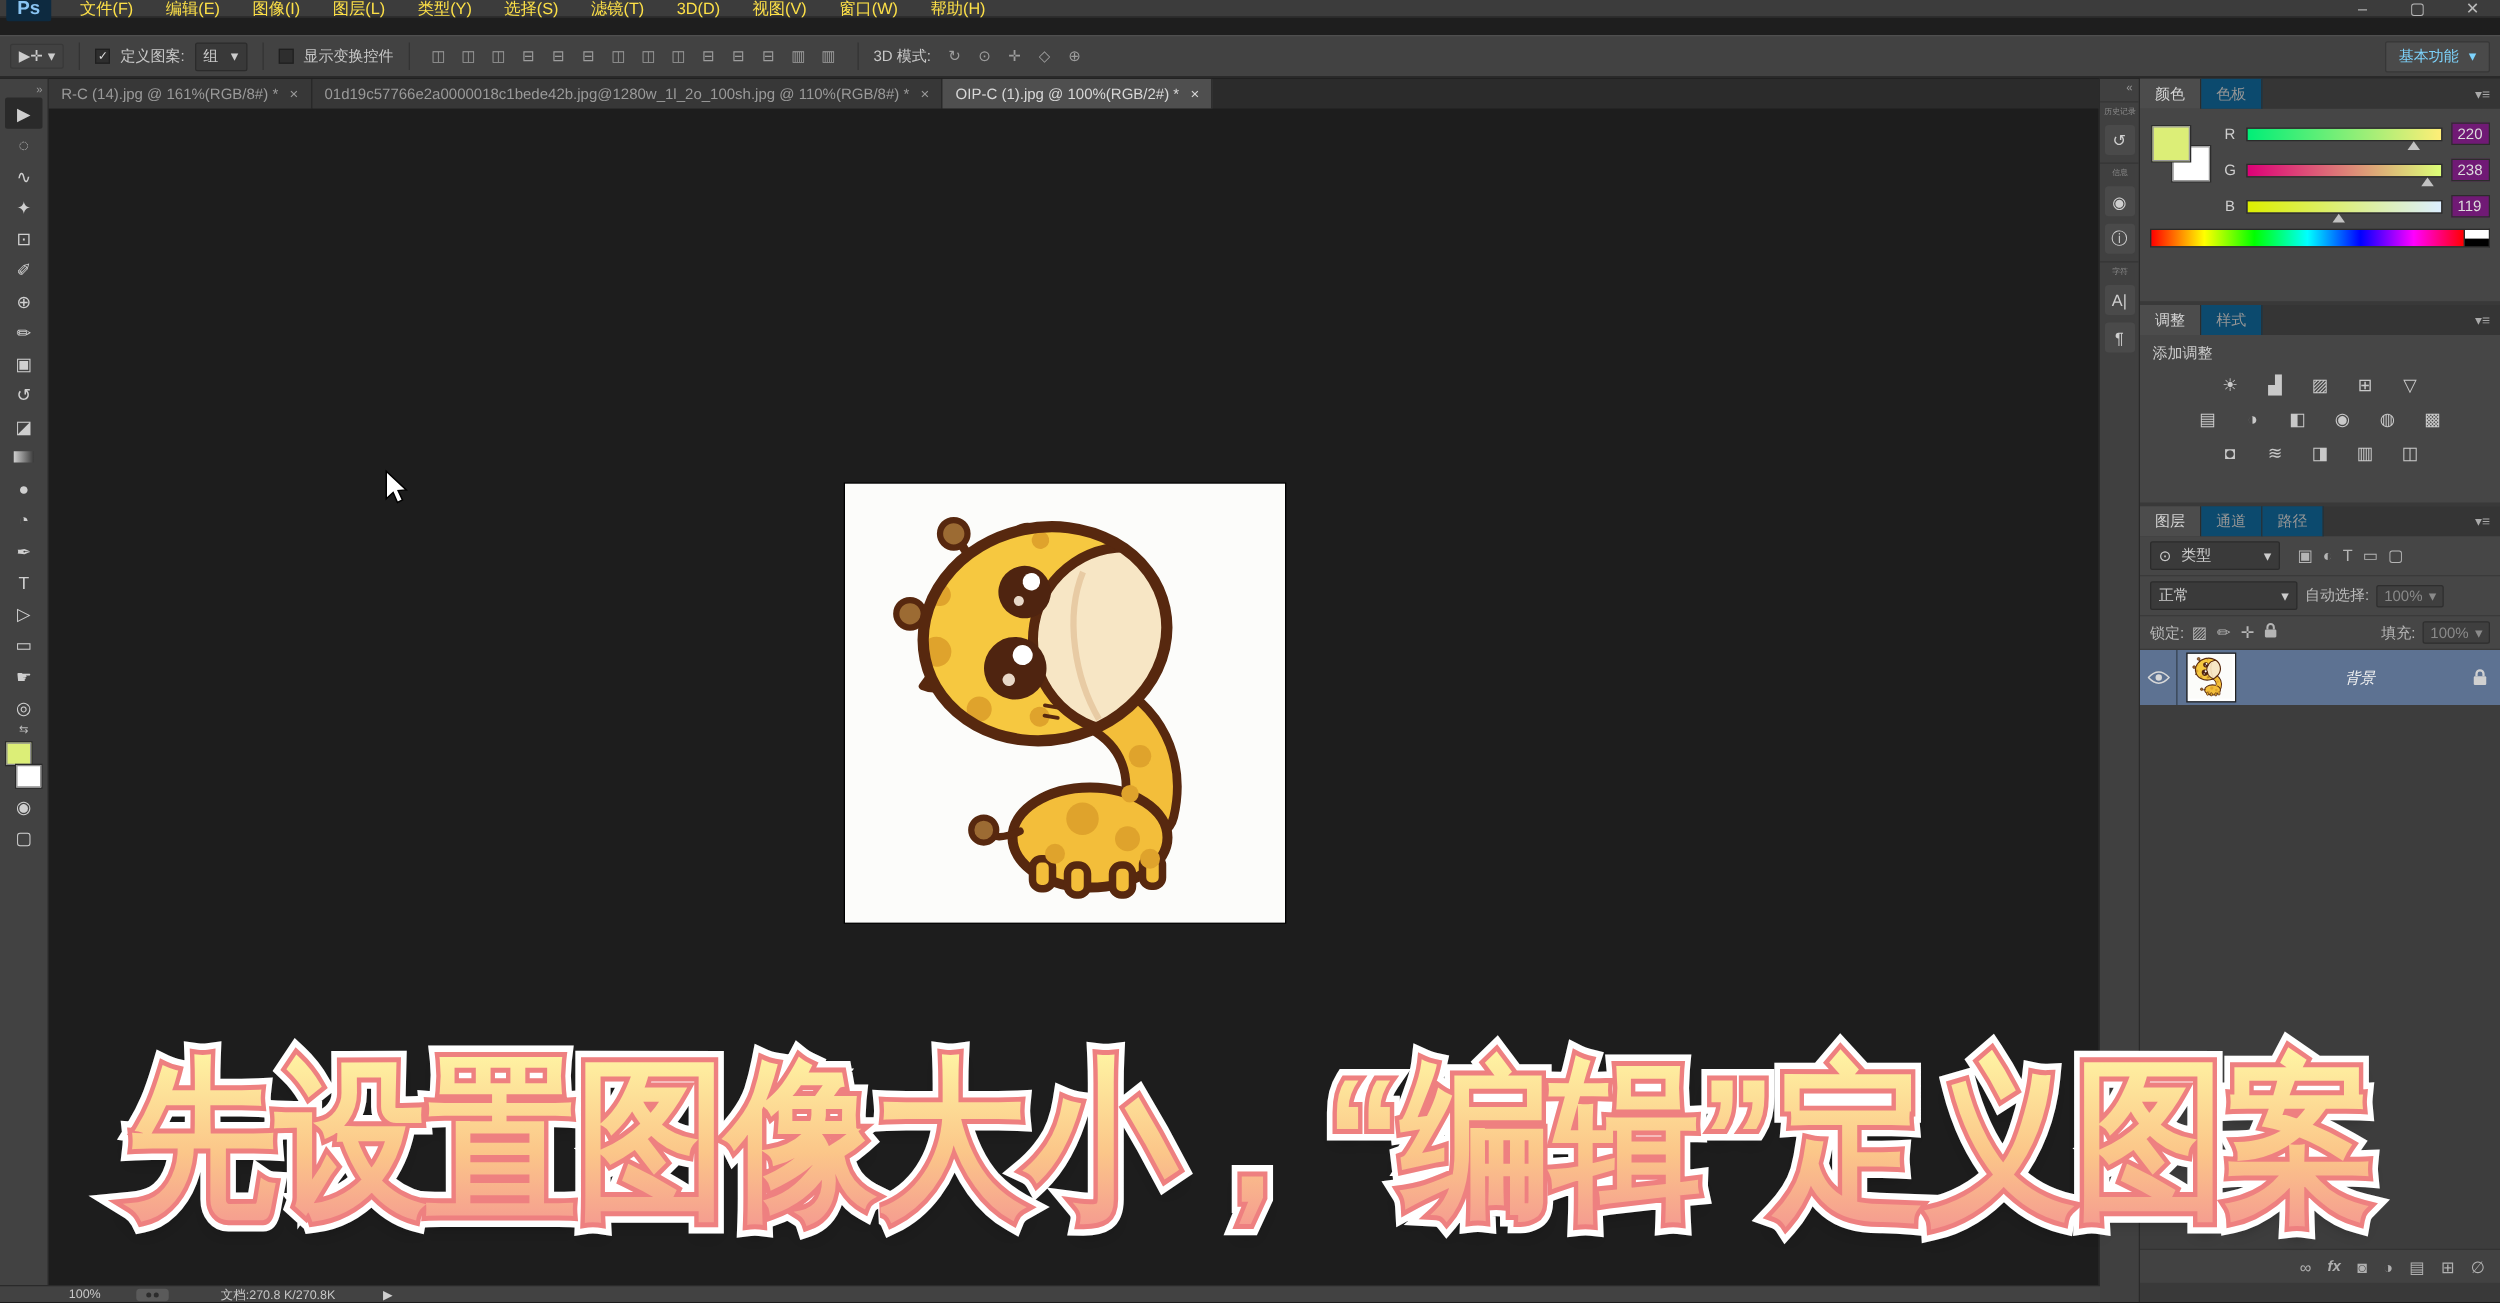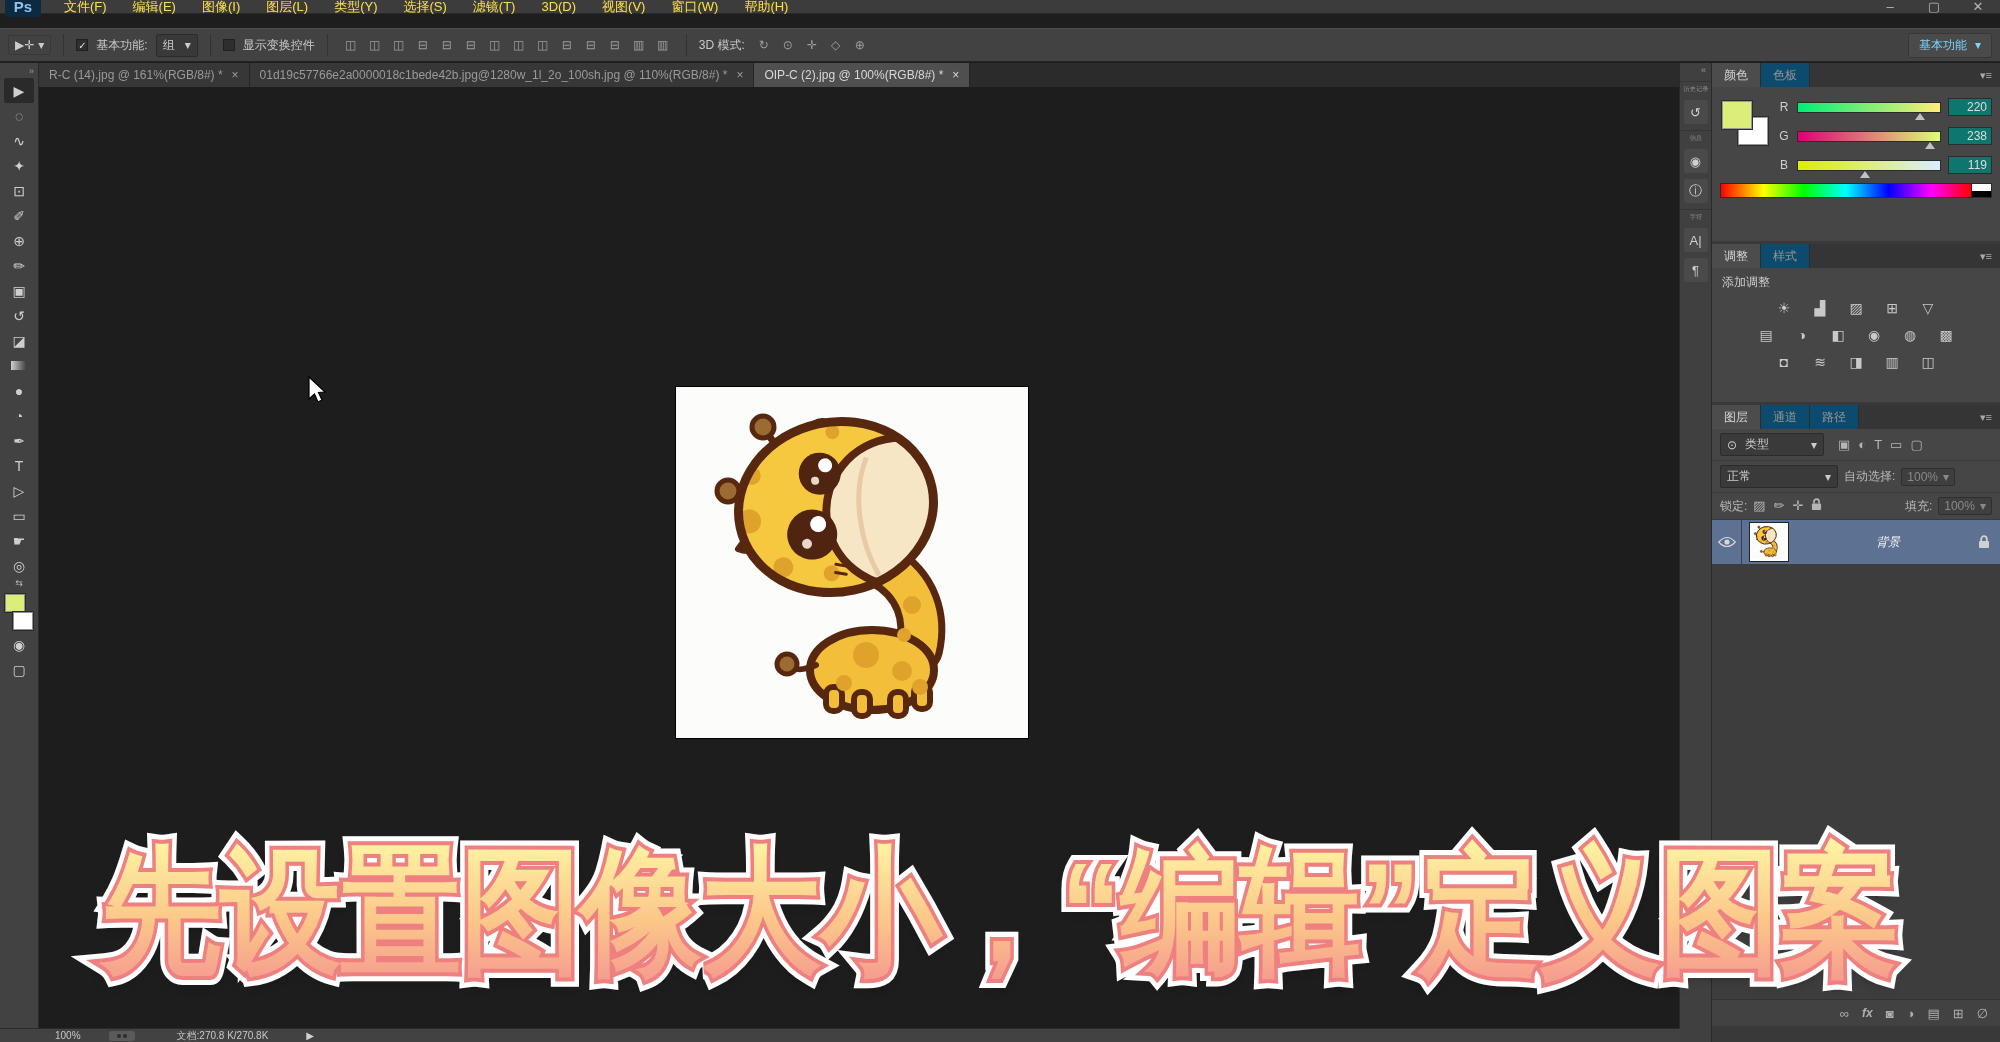--- a/index.html
+++ b/index.html
@@ -92,22 +92,22 @@
     border:1px solid #999; box-shadow:0 0 0 1px #2c2c2c; z-index:2; }
   .cp-bg { position:absolute; top:16px; left:16px; width:30px; height:28px; background:#fff;
     border:1px solid #999; box-shadow:0 0 0 1px #2c2c2c; }
   .sliders { flex:1; display:flex; flex-direction:column; gap:9px; padding-left:6px; }
   .slider-row { display:flex; align-items:center; gap:7px; height:20px; }
   .sl-label { width:12px; font-size:12px; color:#cfcfcf; text-align:center; }
   .sl-track { position:relative; flex:1; height:11px; border:1px solid #2b2b2b; }
   .sl-thumb { position:absolute; top:10px; width:0; height:0;
     border-left:5px solid transparent; border-right:5px solid transparent;
     border-bottom:7px solid #c2c2c2; }
-  .sl-value { width:44px; height:18px; background:#0f766e; border:1px solid #2c2c2c;
-    font-size:12px; color:#ddd; text-align:right; padding:1px 4px; }
+  .sl-value { width:31px; height:18px; background:#701a75; border:1px solid #2c2c2c;
+    font-size:12px; color:#ddd; text-align:left; padding:1px 4px; }
   .spectrum-row { display:flex; align-items:stretch; height:15px; margin:2px 8px 10px; }
   .spectrum { flex:1; border:1px solid #2b2b2b;
     background:linear-gradient(90deg,#f00,#ff0 17%,#0f0 33%,#0ff 50%,#00f 67%,#f0f 84%,#f00); }
   .spec-end { width:20px; display:flex; flex-direction:column; border:1px solid #2b2b2b; border-left:none; }
   .spec-white { flex:1; background:#fff; } .spec-black { flex:1; background:#000; }
   
   .adj-body { padding:6px 10px 10px; }
   .adj-title { font-size:12px; color:#cccccc; margin-bottom:6px; }
   .adj-row { display:flex; justify-content:center; gap:10px; margin-top:7px; }
   .adj-icon { width:26px; height:20px; color:#c9c9c9; font-size:14px;
@@ -185,21 +185,21 @@
       </div>
   </div>
 
   <div class="optionsbar">
     <div class="tool-badge">
       <span>▶✛</span>
       <span>▾</span>
     </div>
     <span class="opt-sep"></span>
     <span class="checkbox">✓</span>
-    <span class="opt-label">基本功能:</span>
+    <span class="opt-label">定义图案:</span>
     <span class="opt-select">
       <span>组</span>
       <span>▾</span>
     </span>
     <span class="opt-sep"></span>
     <span class="checkbox"></span>
     <span class="opt-label">显示变换控件</span>
     <span class="opt-sep"></span>
     <span class="icon-group" id="align-icons">
         <span class="ic">◫</span>
@@ -235,21 +235,21 @@
   <div class="tabbar" id="tabbar">
       <div class="doc-tab">
         <span class="tab-label">R-C (14).jpg @ 161%(RGB/8#) *</span>
         <span class="tab-close">×</span>
       </div>
       <div class="doc-tab">
         <span class="tab-label">01d19c57766e2a0000018c1bede42b.jpg@1280w_1l_2o_100sh.jpg @ 110%(RGB/8#) *</span>
         <span class="tab-close">×</span>
       </div>
       <div class="doc-tab active">
-        <span class="tab-label">OIP-C (2).jpg @ 100%(RGB/8#) *</span>
+        <span class="tab-label">OIP-C (1).jpg @ 100%(RGB/2#) *</span>
         <span class="tab-close">×</span>
       </div>
     </div>
 
   <div class="toolbar" id="toolbar">
     <div class="tb-collapse">»</div>
   <div class="tool selected">▶</div>
       <div class="tool">◌</div>
       <div class="tool">∿</div>
       <div class="tool">✦</div>

